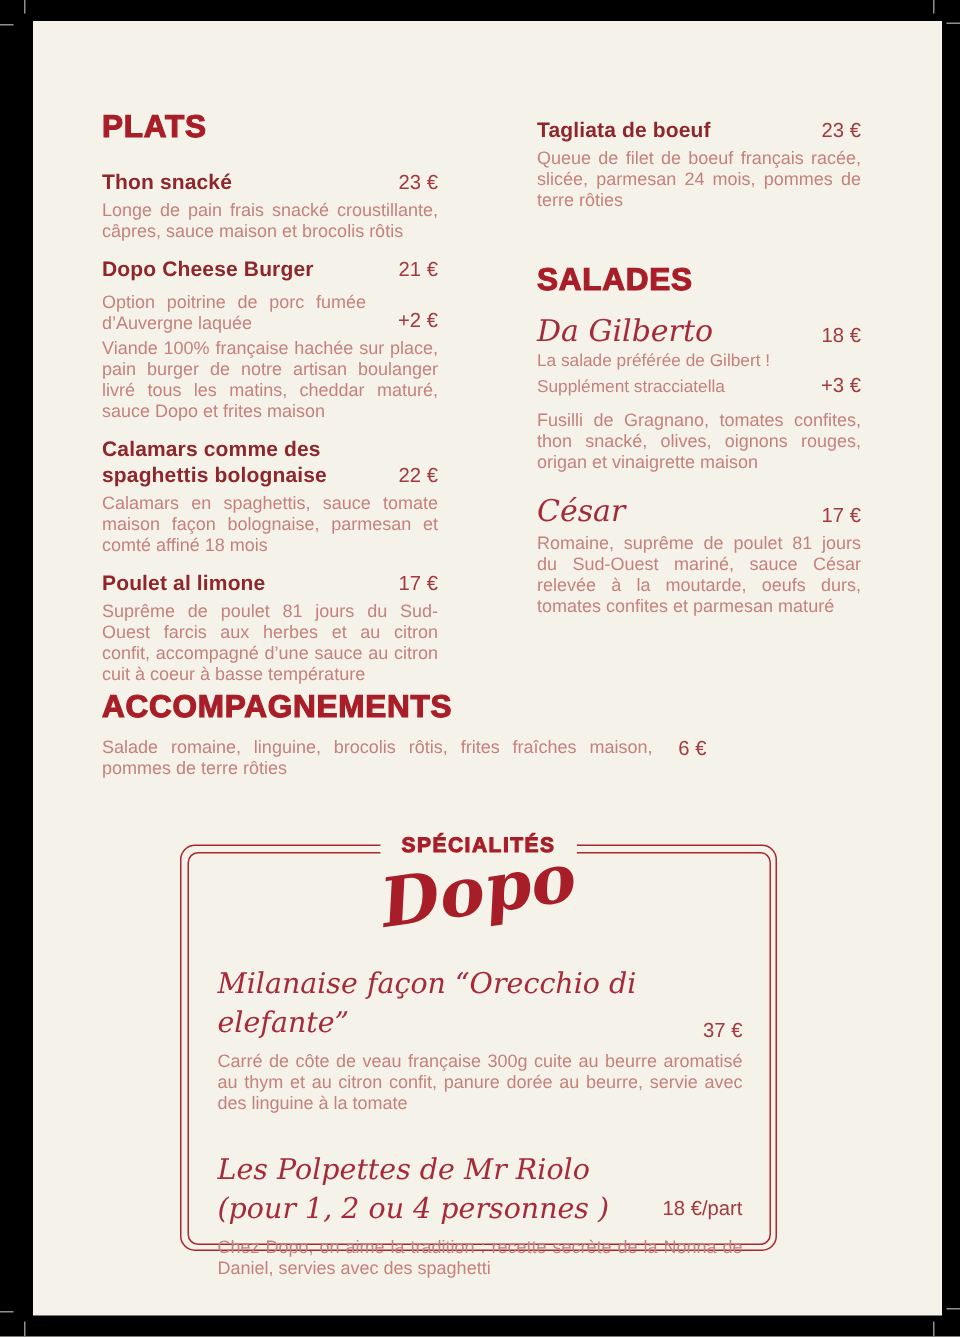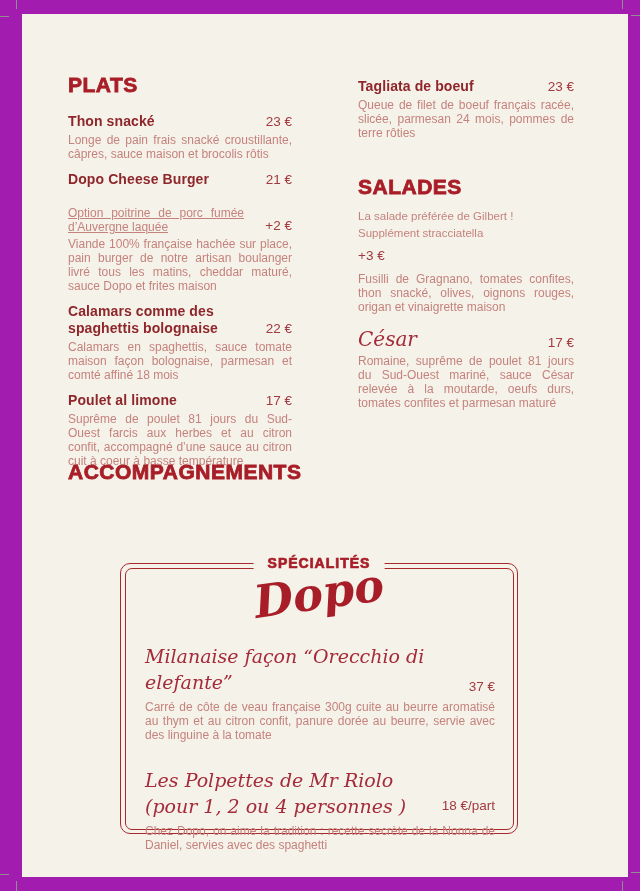--- a/index.html
+++ b/index.html
@@ -5,21 +5,21 @@
   :root{
     --paper:#f5f2e9; --heading:#a81e28; --item:#8e262b; --price:#a23a40;
     --description:#c5827d; --script:#a52b3a; --border:#a8282e; --cropmark:#8f8f8f;
   }
   *{ box-sizing:border-box; }
   html,body{ margin:0; padding:0; }
   body{
     width:640px; height:891px; background:#ffffff;
     font-family:"Liberation Sans", sans-serif;
   }
-  .stage{ position:relative; width:640px; height:891px; overflow:hidden; background:#a21caf; }
+  .stage{ position:relative; width:640px; height:891px; overflow:hidden; background:#000000; }
   .crop{ position:absolute; background:var(--cropmark); }
   .paper{
     position:absolute; left:22px; top:14px; width:606px; height:863px;
     background:var(--paper);
   }
   section{ position:absolute; }
   .col-left{ left:46px; top:61px; width:224px; }
   .col-right{ left:336px; top:64px; width:216px; }
   .accomp{ left:46px; top:448px; width:403px; }
 
@@ -37,23 +37,23 @@
     font-size:14px; font-weight:bold; line-height:17px;
     color:var(--item); letter-spacing:.1px; flex:1;
   }
   .price{
     font-size:13.5px; color:var(--price); white-space:nowrap; line-height:16px;
   }
   .desc{
     margin:3px 0 0; font-size:12px; line-height:14px;
     color:var(--description); text-align:justify;
   }
-  .option-text{ flex:1; max-width:176px; margin-top:18px;text-decoration:underline; }
+  .option-text{ flex:1; max-width:176px; margin-top:6px; }
   .note{ margin:2px 0 0; font-size:11.5px; line-height:14.5px; color:var(--description); }
-  .supp{ align-items:flex-start; margin-top:0;flex-direction:column; }
+  .supp{ align-items:flex-start; margin-top:0; }
   .script{
     font-family:"DejaVu Serif", serif; font-style:italic;
     font-size:20px; line-height:23px; color:var(--script); font-weight:normal;
   }
   .gilberto-desc{ margin-top:8px; }
   .cesar{ margin-top:14px; }
 
   .accomp-row{ display:flex; align-items:flex-start; margin-top:9px; }
   .accomp-desc{ width:367px; margin-top:0; }
   .accomp-row .price{ margin-left:auto; }
@@ -140,39 +140,47 @@
         <div class="head">
           <span class="name">Tagliata de boeuf</span>
           <span class="price">23 €</span>
         </div>
         <p class="desc">Queue de filet de boeuf français racée, slicée, parmesan 24 mois, pommes de terre rôties</p>
       </div>
 
       <h2 class="salades-h">SALADES</h2>
 
       <div class="item">
+        <div class="head">
+          <span class="script">Da Gilberto</span>
+          <span class="price">18 €</span>
+        </div>
         <p class="note">La salade préférée de Gilbert !</p>
         <div class="head supp">
           <span class="note">Supplément stracciatella</span>
           <span class="price">+3 €</span>
         </div>
         <p class="desc gilberto-desc">Fusilli de Gragnano, tomates confites, thon snacké, olives, oignons rouges, origan et vinaigrette maison</p>
       </div>
 
       <div class="item cesar">
         <div class="head">
           <span class="script">César</span>
           <span class="price">17 €</span>
         </div>
         <p class="desc">Romaine, suprême de poulet 81 jours du Sud-Ouest mariné, sauce César relevée à la moutarde, oeufs durs, tomates confites et parmesan maturé</p>
       </div>
     </section>
 
     <section class="accomp">
       <h2>ACCOMPAGNEMENTS</h2>
+      <div class="accomp-row">
+        <p class="desc accomp-desc">Salade romaine, linguine, brocolis rôtis, frites fraîches maison, pommes de terre rôties</p>
+        <span class="price">6 €</span>
+      </div>
     </section>
 
     <section class="spec-box">
       <div class="spec-outer"></div>
       <div class="spec-inner"></div>
       <div class="spec-title">SPÉCIALITÉS</div>
       <div class="spec-logo">Dopo</div>
 
       <div class="spec-content">
         <div class="item spec-item">

